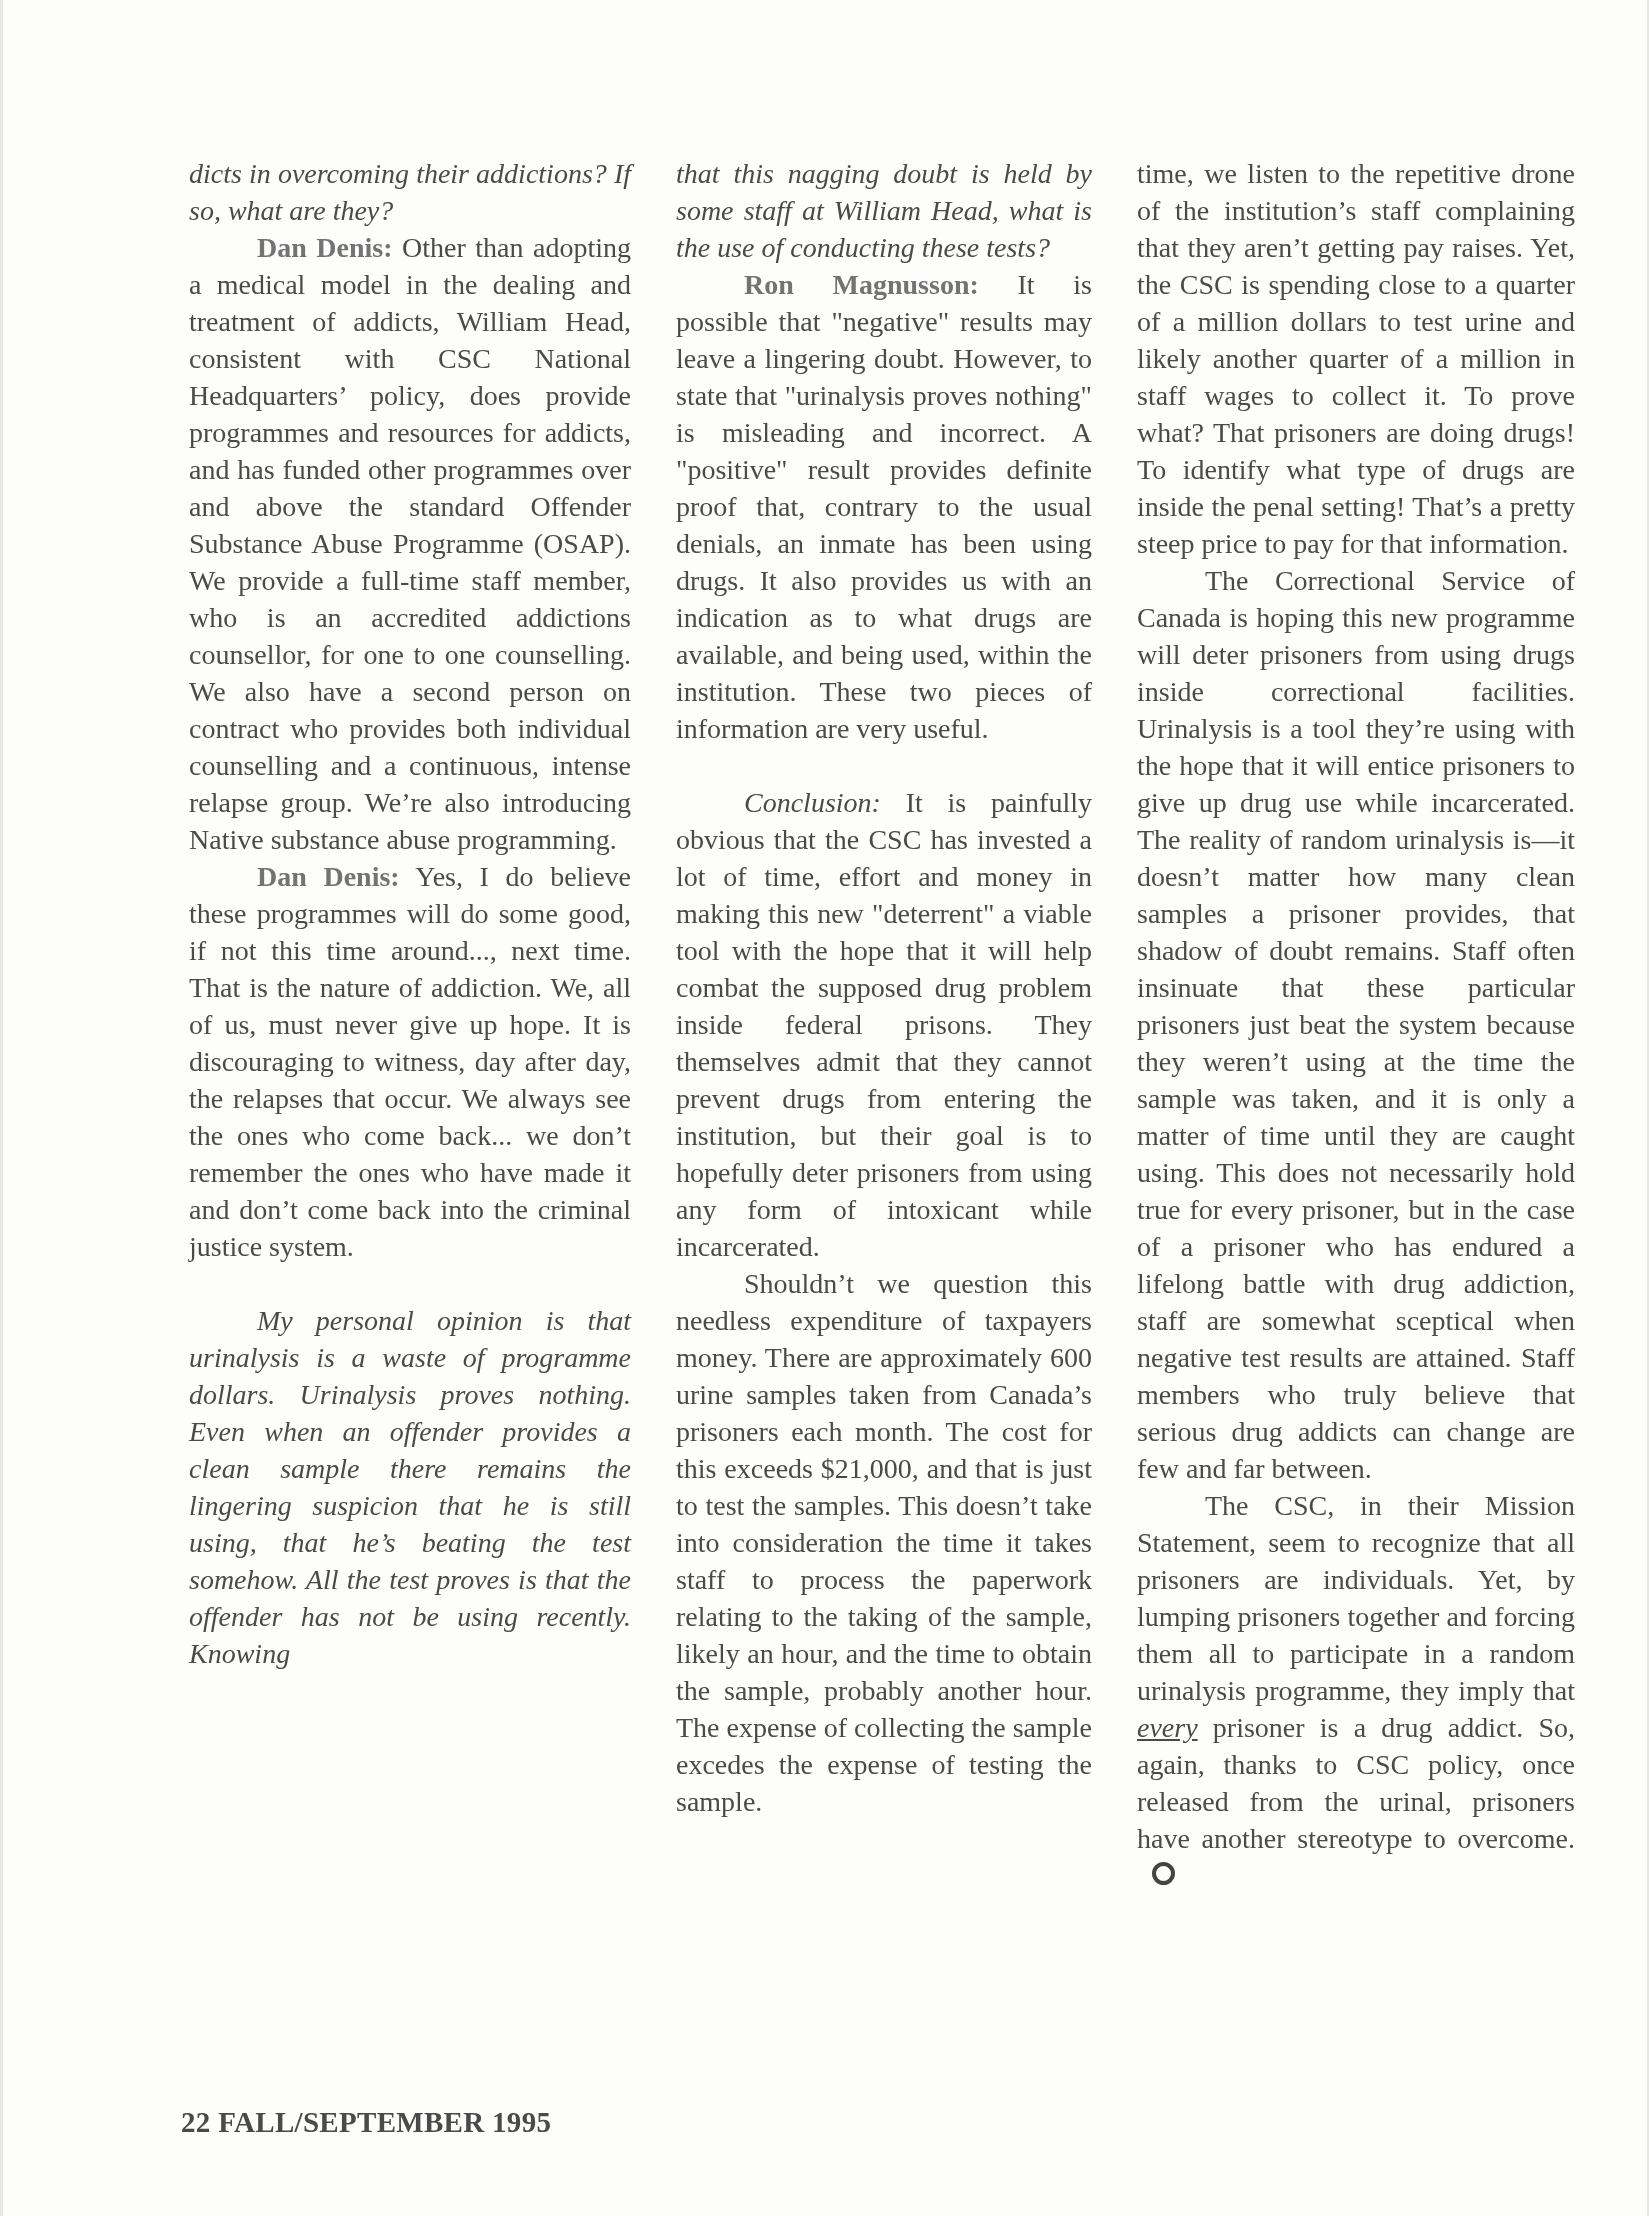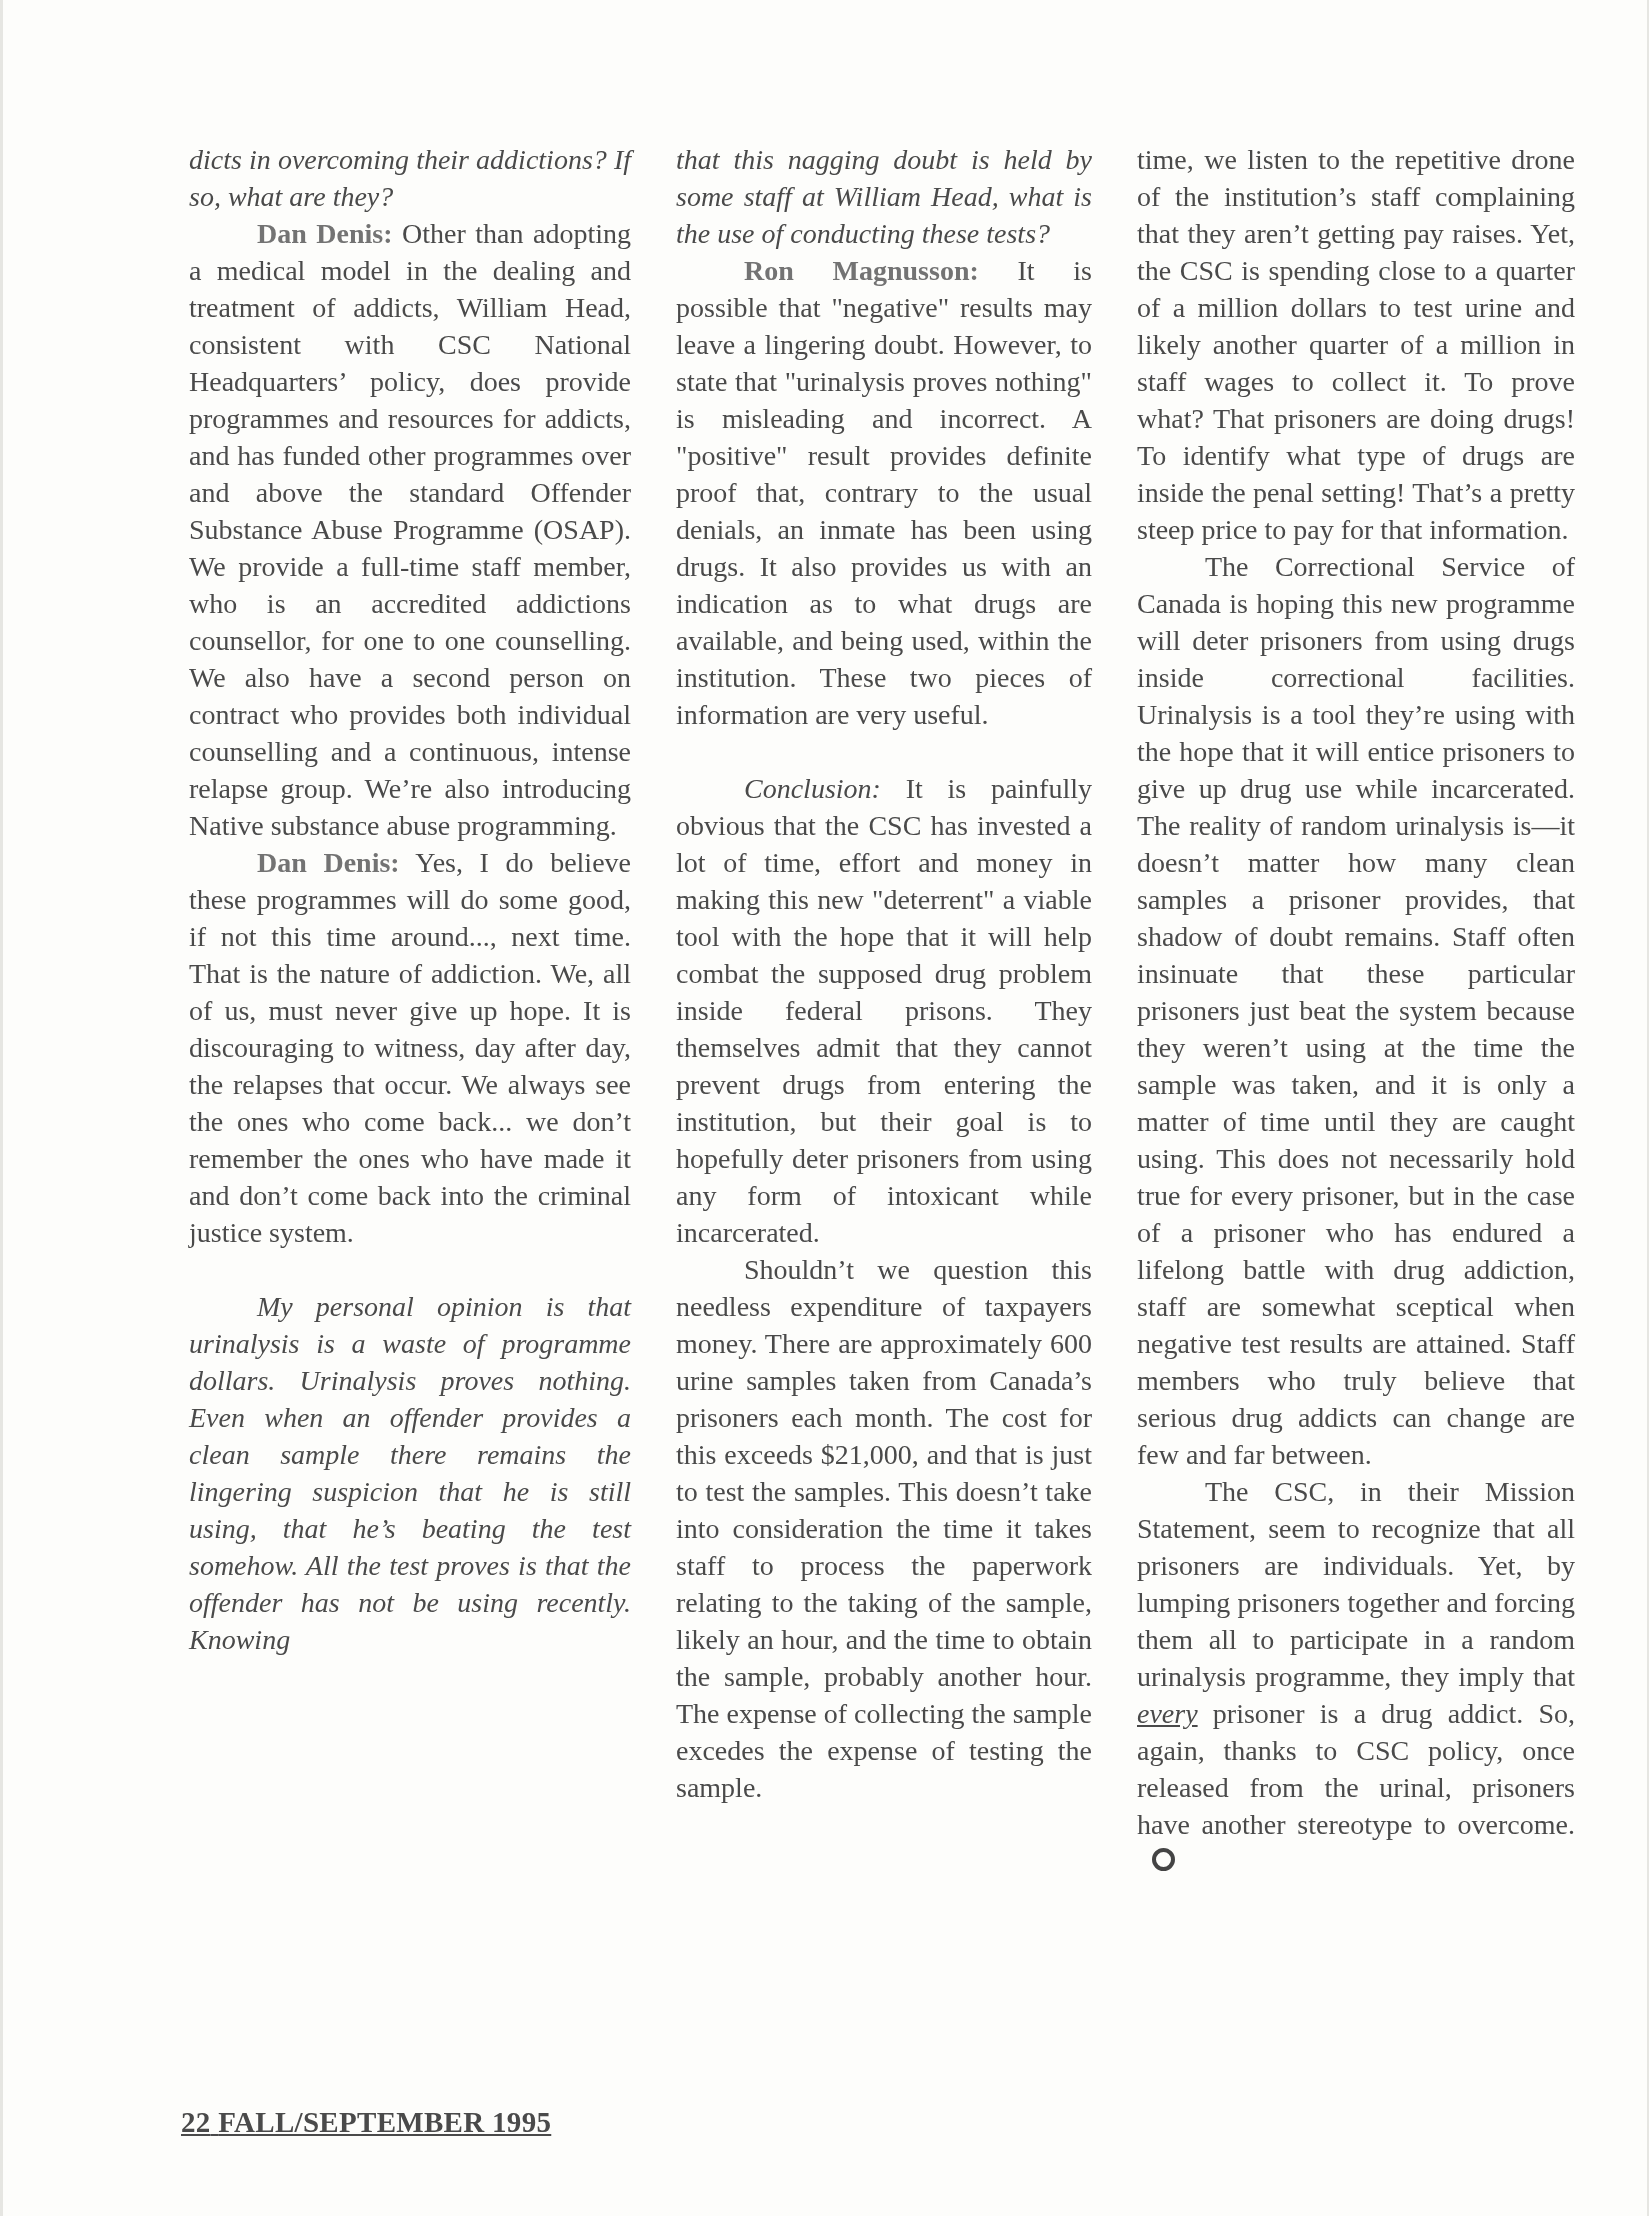--- a/index.html
+++ b/index.html
@@ -7,21 +7,21 @@
       width: 1650px; height: 2216px;
       background: #fdfdfb;
       position: relative; overflow: hidden;
       font-family: "Liberation Serif", "DejaVu Serif", serif;
       color: #4a4a4a;
     }
     .page-edge-left { position: absolute; left: 0; top: 0; width: 2.7px; height: 100%; background: #e6e6e2; }
     .page-edge-right { position: absolute; right: 0; top: 0; width: 2.7px; height: 100%; background: #e6e6e2; }
     .column {
       position: absolute;
-      top: 141px;
+      top: 155px;
       font-size: 28px;
       line-height: 37px;
       text-align: justify;
       hyphens: manual;
     }
     .col1 { left: 189px; width: 442px; }
     .col2 { left: 676px; width: 416px; }
     .col3 { left: 1137px; width: 438px; }
     .column p { margin: 0; }
     .indent { text-indent: 68px; }
@@ -32,21 +32,20 @@
     .u { text-decoration: underline; font-style: italic; }
     .end-mark {
       display: inline-block; width: 15px; height: 15px;
       border: 4.8px solid #444; border-radius: 50%;
       vertical-align: 0; margin-left: 15px;
     }
     .footer {
       position: absolute; left: 181px; top: 2106px;
       font-size: 29px; font-weight: bold; color: #4a4a4a;
       letter-spacing: 0.3px;
-      text-decoration: underline;
     }
   </style>
 </head>
 <body>
 
 <div class="page-edge-left"></div>
 <div class="page-edge-right"></div>
 
 <div class="column col1">
   <p class="q">dicts in overcoming their addictions? If so, what are they?</p>

